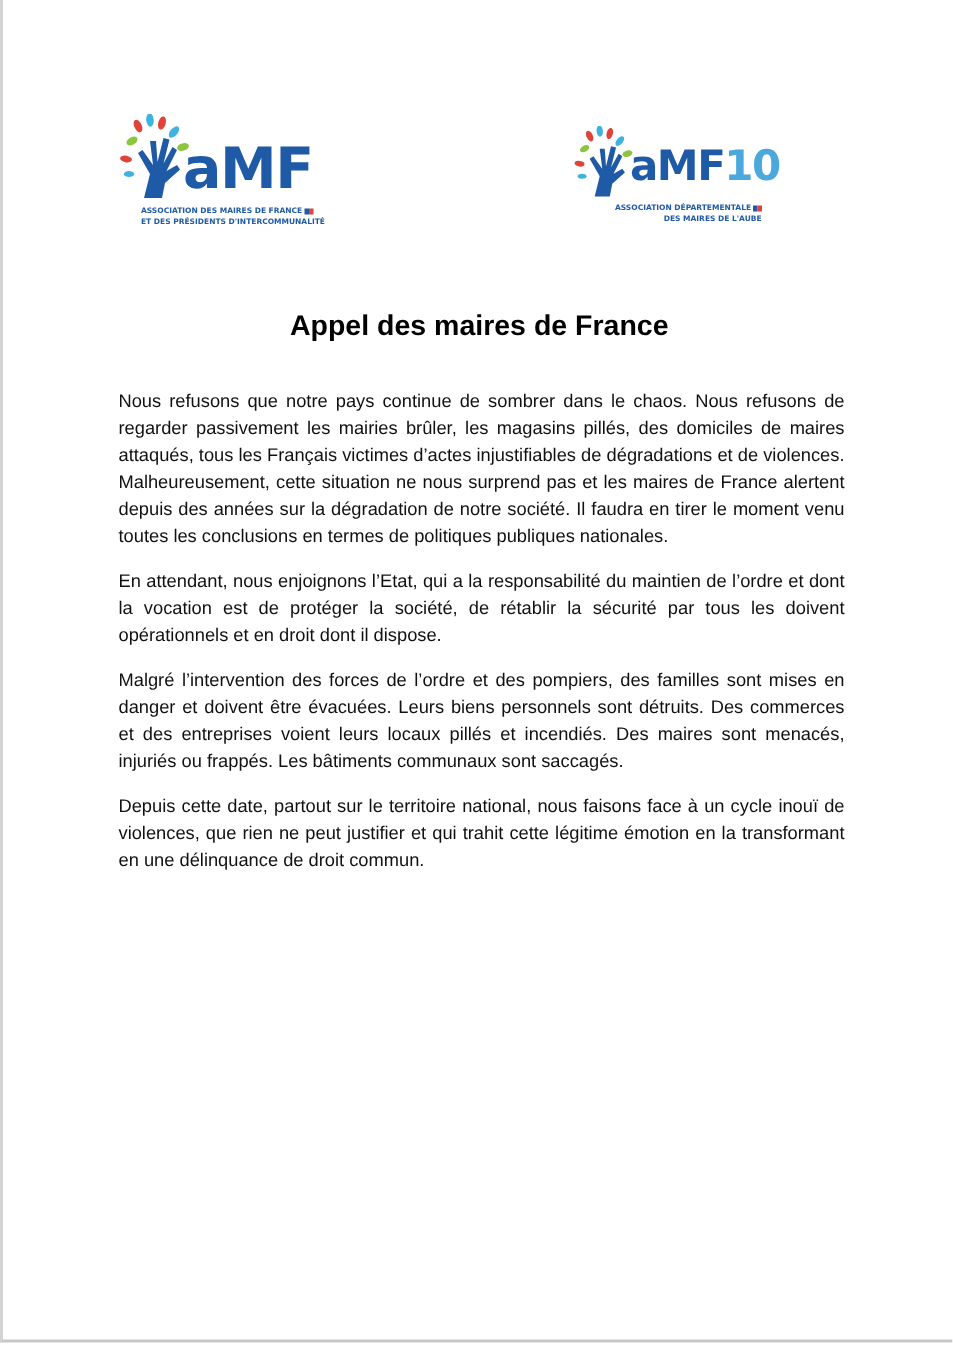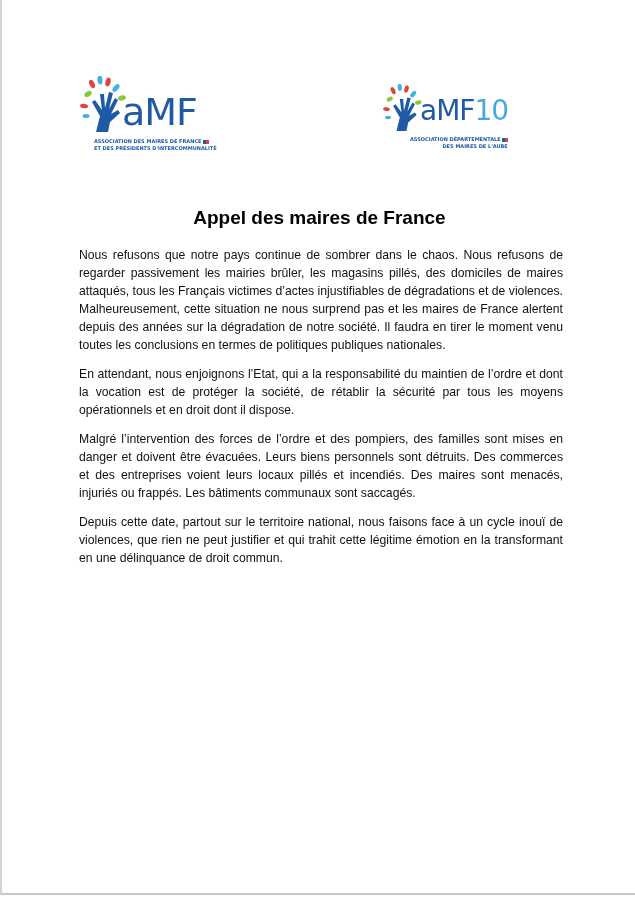--- a/index.html
+++ b/index.html
@@ -7,21 +7,21 @@
   .page {
     position:absolute; left:0; top:0; width:635px; height:895px;
     background:#ffffff; border-left:2px solid #d4d4d4; border-bottom:2px solid #c8c8c8;
     box-sizing:border-box;
   }
   .logo { position:absolute; }
   .logo-amf { left:78px; top:76px; width:160px; height:80px; }
   .logo-amf10 { left:380px; top:84px; width:170px; height:70px; }
   .logo svg { display:block; }
   .logo-word {
-    position:absolute; font-family:"DejaVu Sans", sans-serif; font-weight:normal;
+    position:absolute; font-family:"DejaVu Sans", sans-serif; font-weight:bold;
     color:#1f5aa6; letter-spacing:-1px;
   }
   .logo-amf .logo-word { left:42px; top:14px; font-size:38px; }
   .logo-amf10 .logo-word { left:38px; top:10px; font-size:28px; }
   .logo-num { color:#4ba8dc; }
   .logo-sub {
     position:absolute; font-family:"DejaVu Sans", sans-serif; font-weight:bold;
     color:#1f5aa6; font-size:5px; line-height:7px; white-space:nowrap;
   }
   .logo-amf .logo-sub { left:14px; top:62px; }
@@ -29,21 +29,21 @@
   .flag { display:inline-block; width:3px; height:4px; margin-left:1px; vertical-align:middle; }
   .title {
     position:absolute; left:0; width:635px; top:207px; text-align:center;
     font-family:"Liberation Sans", sans-serif; font-weight:bold; font-size:19px; color:#000;
   }
   .body {
     position:absolute; left:77px; width:484px; top:246px;
     font-family:"Liberation Sans", sans-serif; font-size:12.2px; line-height:18px;
     color:#111; text-align:justify;
   }
-  .body p { margin:0 0 11px 0; }
+  .body p { margin:12px 0 11px 0; }
 </style>
 </head>
 <body>
 
 <div class="page">
 
   <div class="logo logo-amf">
     <svg width="50" height="62" viewBox="0 0 50 62">
       <ellipse cx="8" cy="18" rx="4" ry="2.5" fill="#8cc63f" transform="rotate(-30 8 18)"></ellipse>
       <ellipse cx="12" cy="8" rx="2.5" ry="4.5" fill="#e0433a" transform="rotate(-25 12 8)"></ellipse>
@@ -78,18 +78,18 @@
     <div class="logo-sub">
       <div><span>ASSOCIATION DÉPARTEMENTALE</span><span class="flag" style="background:#1f5aa6"></span><span class="flag" style="background:#e0433a;margin-left:0"></span></div>
       <div style="padding-left:12px">DES MAIRES DE L'AUBE</div>
     </div>
   </div>
 
   <div class="title">Appel des maires de France</div>
 
   <div class="body">
     <p>Nous refusons que notre pays continue de sombrer dans le chaos. Nous refusons de regarder passivement les mairies brûler, les magasins pillés, des domiciles de maires attaqués, tous les Français victimes d’actes injustifiables de dégradations et de violences. Malheureusement, cette situation ne nous surprend pas et les maires de France alertent depuis des années sur la dégradation de notre société. Il faudra en tirer le moment venu toutes les conclusions en termes de politiques publiques nationales.</p>
-    <p>En attendant, nous enjoignons l’Etat, qui a la responsabilité du maintien de l’ordre et dont la vocation est de protéger la société, de rétablir la sécurité par tous les moyens opérationnels et en droit dont il dispose.</p>
+    <p>En attendant, nous enjoignons l’Etat, qui a la responsabilité du maintien de l’ordre et dont la vocation est de protéger la société, de rétablir la sécurité par tous les doivent opérationnels et en droit dont il dispose.</p>
     <p>Malgré l’intervention des forces de l’ordre et des pompiers, des familles sont mises en danger et doivent être évacuées. Leurs biens personnels sont détruits. Des commerces et des entreprises voient leurs locaux pillés et incendiés. Des maires sont menacés, injuriés ou frappés. Les bâtiments communaux sont saccagés.</p>
     <p>Depuis cette date, partout sur le territoire national, nous faisons face à un cycle inouï de violences, que rien ne peut justifier et qui trahit cette légitime émotion en la transformant en une délinquance de droit commun.</p>
   </div>
 
 </div>
 
 </body></html>

